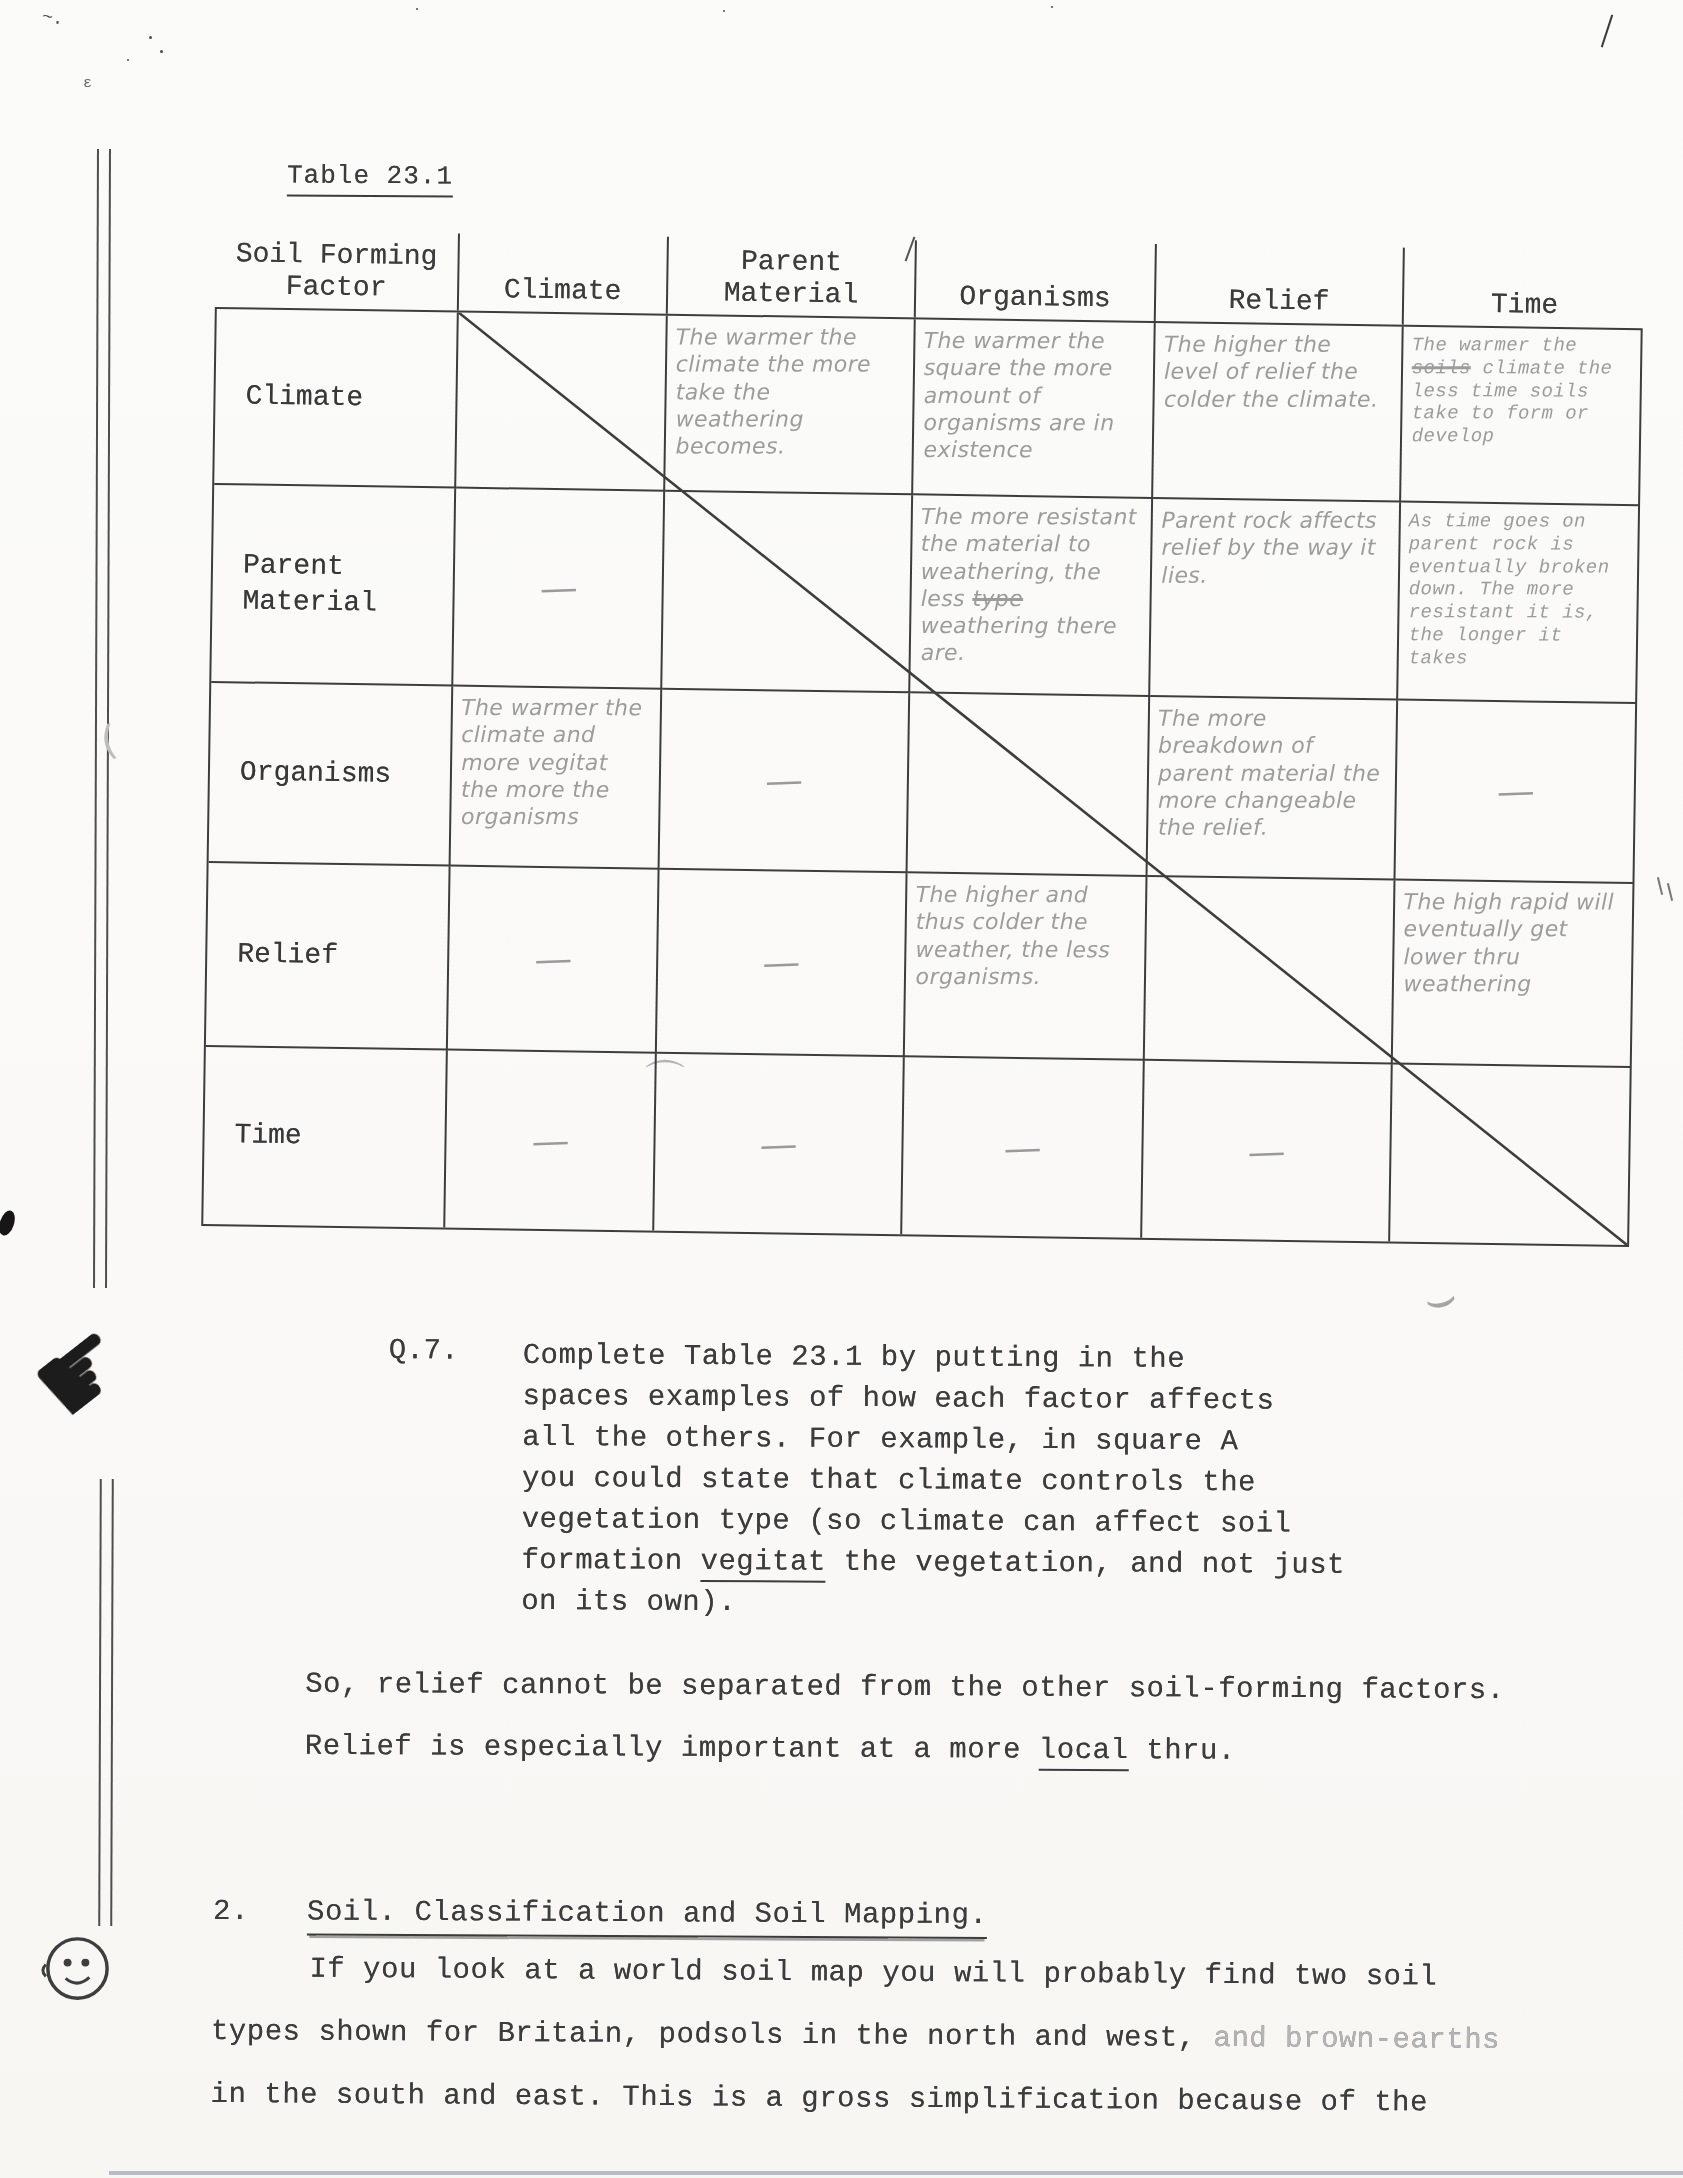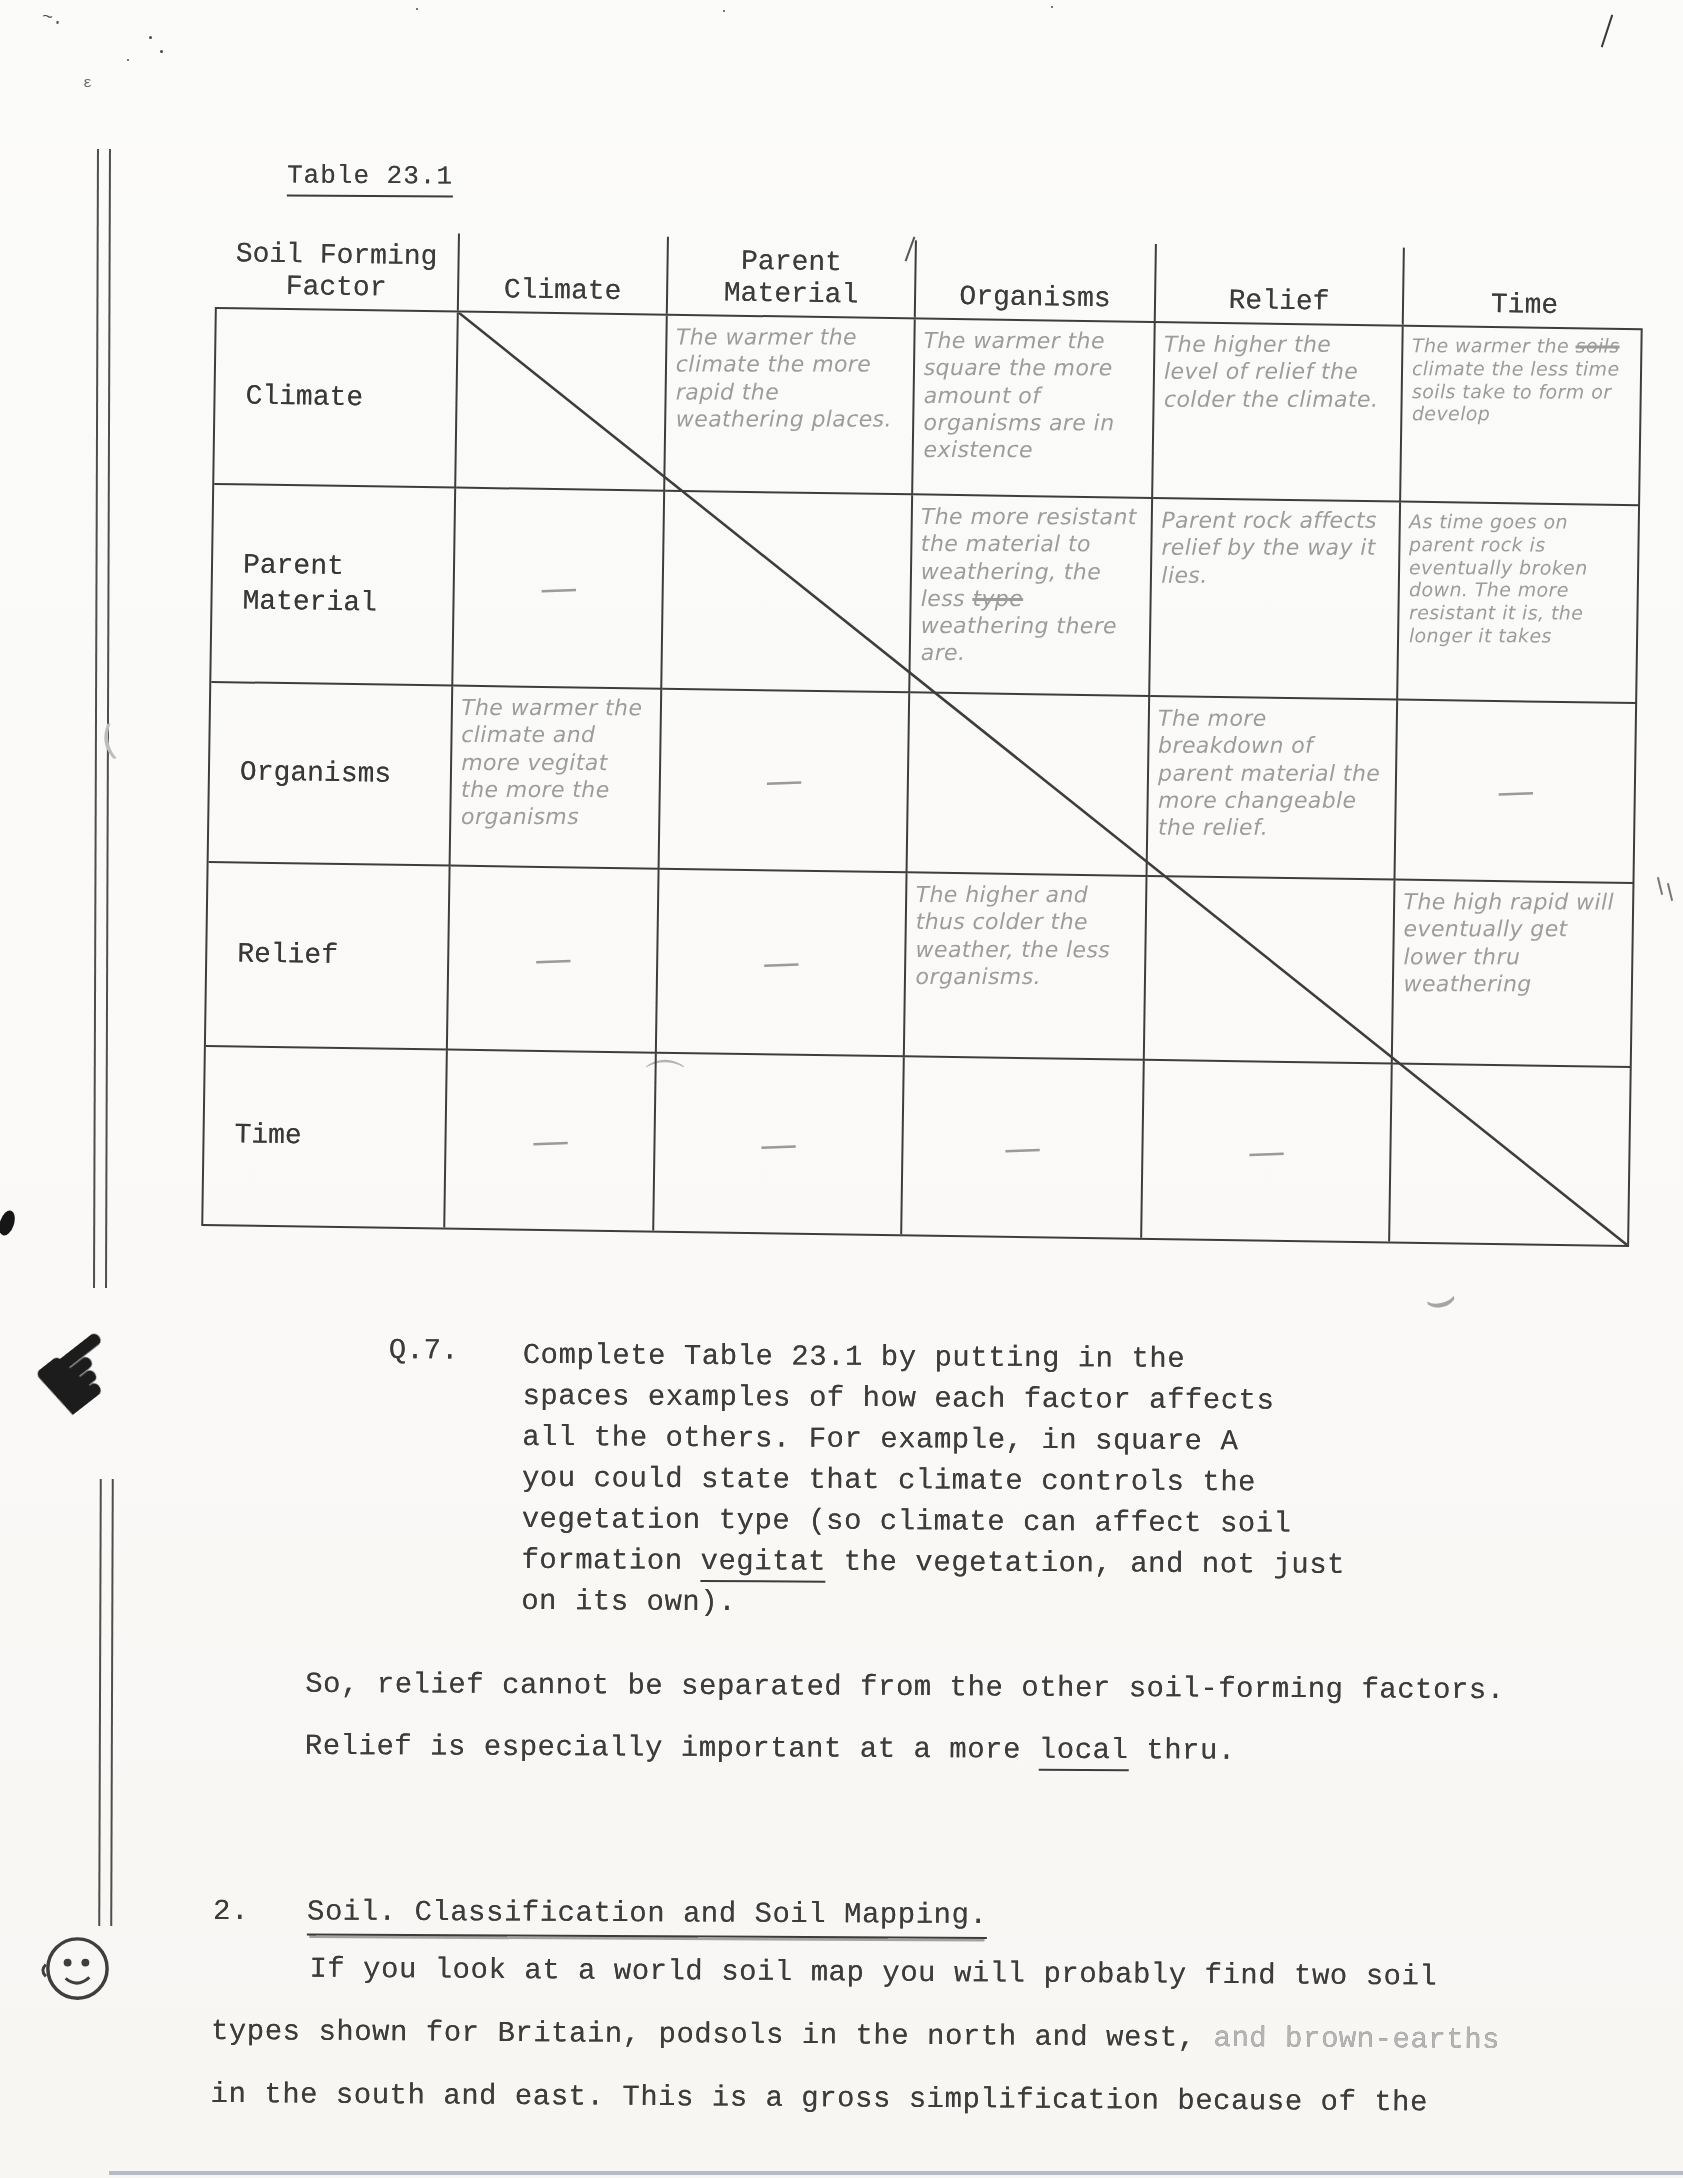--- a/index.html
+++ b/index.html
@@ -20,21 +20,21 @@
             grid-template-columns:242px 209px 248px 240px 248px 238px;
             grid-template-rows:176px 198px 180px 184px 177px;}
   .tbl-body>div{border-right:2.2px solid #3d3d3d;border-bottom:2.2px solid #3d3d3d;box-sizing:border-box;}
   .tbl-body>div:nth-child(6n){border-right:none;}
   .tbl-body>div:nth-child(n+25){border-bottom:none;}
   .rowlab{display:flex;flex-direction:column;justify-content:center;padding-left:30px;
           font-size:28px;line-height:1.3;color:#383838;text-shadow:0 0 0.6px rgba(50,50,50,.75);}
   .cell{position:relative;padding:6px 9px;overflow:hidden;}
   .hw{font-family:"DejaVu Sans",sans-serif;font-style:italic;color:#9c9c9c;font-size:22px;
       line-height:1.24;letter-spacing:0.4px;transform:rotate(-.8deg);}
-  .hw-small{font-size:19px;line-height:1.2;}
+  .hw-small{font-size:19px;line-height:1.2;font-family:Liberation Mono, monospace;}
   .struck{text-decoration:line-through;text-decoration-thickness:2.5px;}
   .cell-dash{display:flex;align-items:center;justify-content:center;}
   .dash{color:#9a9a9a;font-size:38px;font-family:"DejaVu Sans",sans-serif;transform:rotate(-3deg);}
   .diag{position:absolute;left:0;top:0;width:100%;height:100%;pointer-events:none;}
   
   .title{font-size:26px;letter-spacing:1px;border-bottom:2.2px solid #3c3c3c;padding-bottom:4px;transform:rotate(.4deg);}
   .qblock{display:flex;transform:rotate(.35deg);}
   .qnum{font-size:29px;width:134px;}
   .qlines{font-size:29px;line-height:41px;letter-spacing:0.5px;}
   .uline{border-bottom:2.3px solid #3c3c3c;padding-bottom:2px;}
@@ -117,21 +117,21 @@
         </div>
     </div>
 
     <div class="tbl-body">
 
       <div class="rowlab">
           <span>Climate</span>
         </div>
       <div class="cell"></div>
       <div class="cell">
-          <div class="hw">The warmer the climate the more rapid the weathering places.</div>
+          <div class="hw">The warmer the climate the more take the weathering becomes.</div>
         </div>
       <div class="cell">
           <div class="hw">The warmer the square the more amount of organisms are in existence</div>
         </div>
       <div class="cell">
           <div class="hw">The higher the level of relief the colder the climate.</div>
         </div>
       <div class="cell">
         <div class="hw hw-small">
           <span>The warmer the </span><span class="struck">soils</span><span> climate the less time soils take to form or develop</span>

